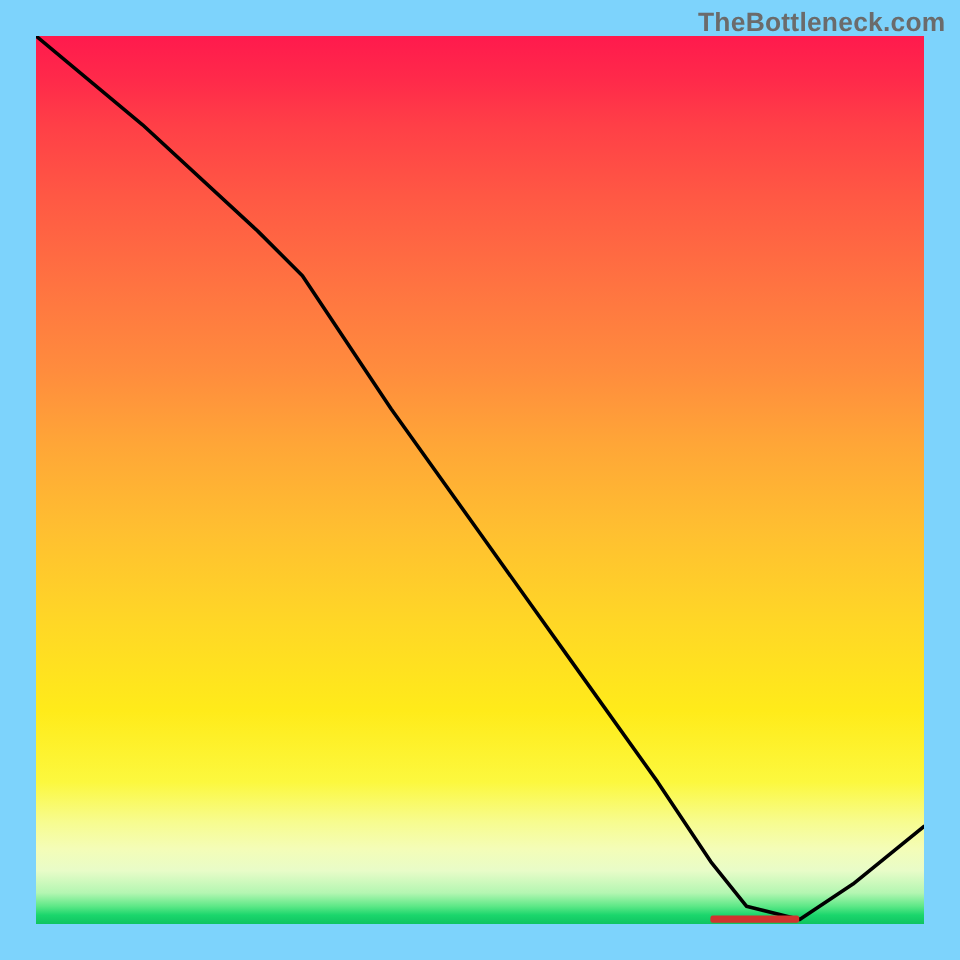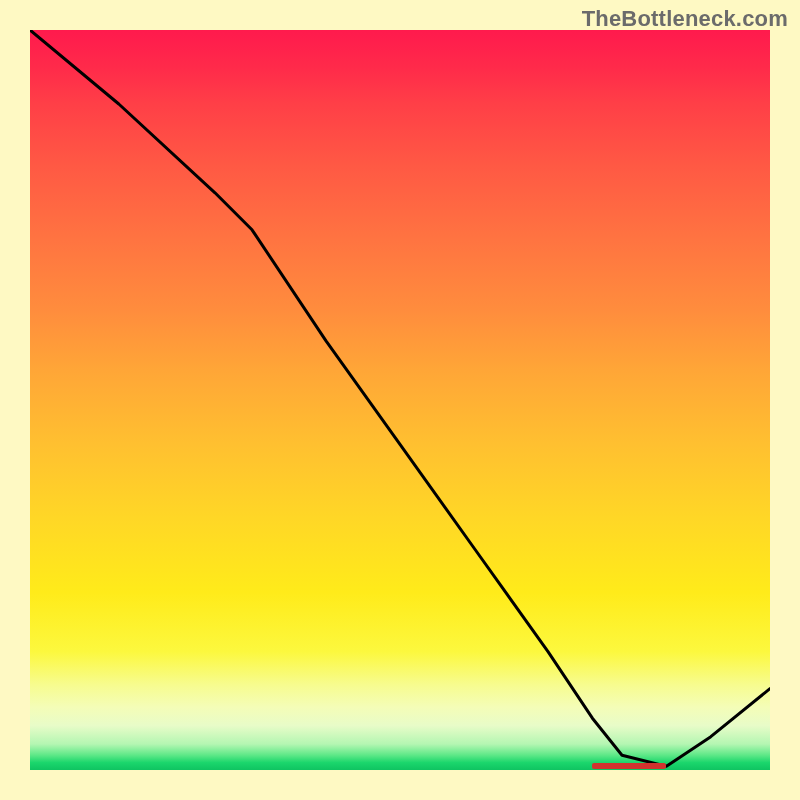--- a/index.html
+++ b/index.html
@@ -8,21 +8,21 @@
     width: 800px;
     height: 800px;
     background: #000;
     font-family: Arial, Helvetica, sans-serif;
     overflow: hidden;
   }
   .stage {
     position: relative;
     width: 800px;
     height: 800px;
-    background: #fef9c3;
+    background: #7dd3fc;
   }
   .watermark {
     position: absolute;
     top: 6px;
     right: 12px;
     font-size: 22px;
     font-weight: 600;
     color: #6b6b6b;
     letter-spacing: 0.2px;
     z-index: 20;

